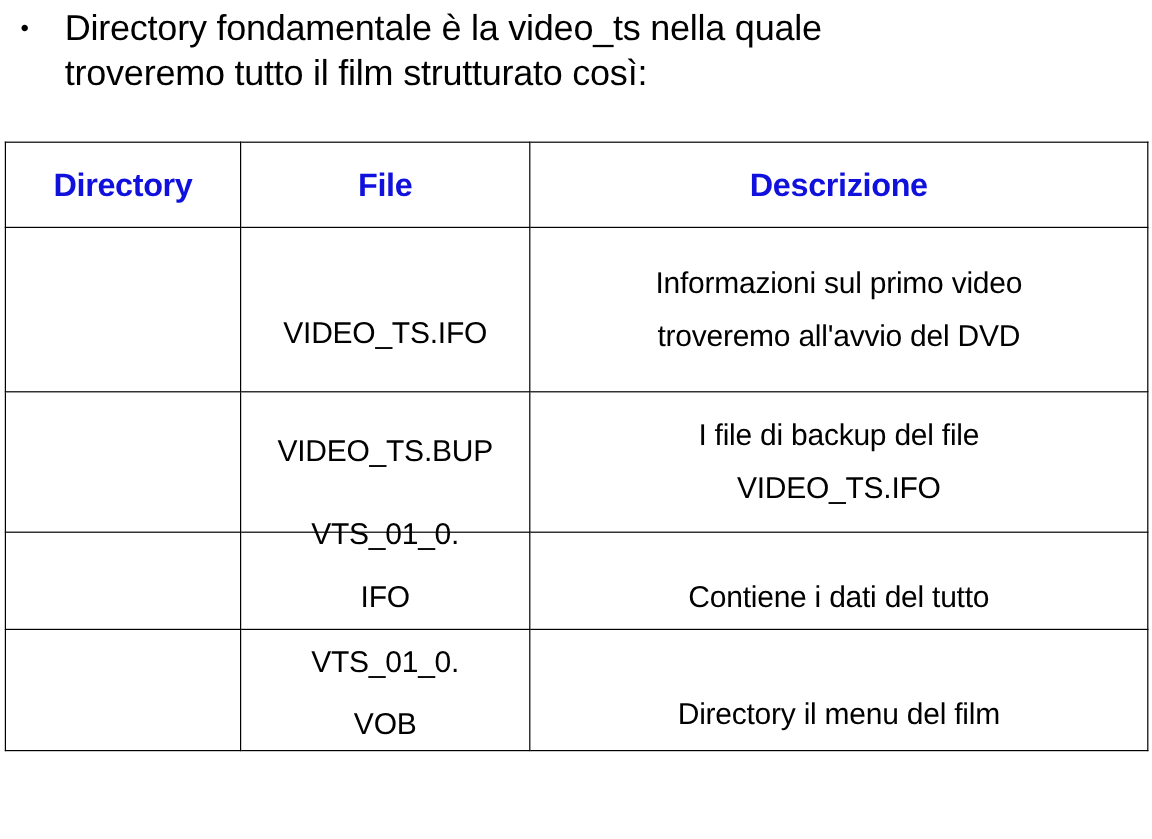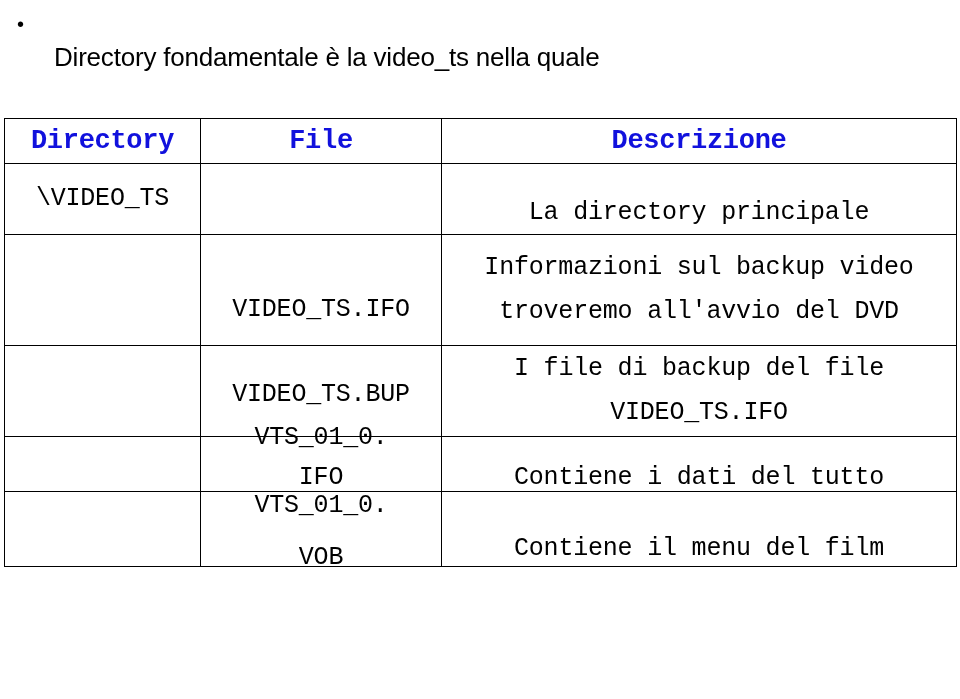--- a/index.html
+++ b/index.html
@@ -35,51 +35,49 @@
     width: 26px;
     flex: 0 0 26px;
     font-size: 20px;
     line-height: 38px;
     text-align: left;
     padding-left: 5px;
     box-sizing: border-box;
   }
   .bullet-text {
     flex: 1 1 auto;
-    font-size: 26px;
+    font-size: 30px;
     line-height: 38px;
     letter-spacing: -0.2px;
     padding-left: 16px;
-    margin-top: 33px;
   }
   .bullet-text .l2 { display: block; }
 
   
   #dvd-table {
     position: absolute;
     left: 4px;
     top: 118px;
     width: 952px;
     border-collapse: collapse;
     table-layout: fixed;
   }
   #dvd-table col.c-dir  { width: 196px; }
   #dvd-table col.c-file { width: 241px; }
   #dvd-table col.c-desc { width: 515px; }
 
   #dvd-table td, #dvd-table th {
     border: 1px solid #000000;
-    padding: 0;
+    padding: 13px;
     margin: 0;
     vertical-align: middle;
     text-align: center;
     font-weight: normal;
     overflow: visible;
     position: relative;
-    font-family: Liberation Mono, monospace;
   }
   #dvd-table .hdr-cell {
     height: 44px;
     color: #1111dd;
     font-size: 27px;
     font-weight: bold;
     letter-spacing: -0.3px;
   }
   #dvd-table .body-cell {
     font-size: 25px;
@@ -125,60 +123,50 @@
   }
 </style>
 </head>
 <body>
 
 <div id="intro">
   <div class="bullet-row">
     <span class="bullet-dot">•</span>
     <span class="bullet-text">
       <span class="l1">Directory fondamentale è la video_ts nella quale</span>
+      <span class="l2">troveremo tutto il film strutturato così:</span>
     </span>
   </div>
 </div>
 
 <table id="dvd-table">
   <colgroup>
     <col class="c-dir">
     <col class="c-file">
     <col class="c-desc">
   </colgroup>
   <thead>
     <tr>
       <th class="hdr-cell">Directory</th>
       <th class="hdr-cell">File</th>
       <th class="hdr-cell">Descrizione</th>
     </tr>
   </thead>
   <tbody>
 
-    <tr class="r1">
-      <td class="body-cell">
-        <span class="center-blk">\VIDEO_TS</span>
-      </td>
-      <td class="body-cell">
-        <span class="center-blk"></span>
-      </td>
-      <td class="body-cell">
-        <span class="push-down-s">La directory principale</span>
-      </td>
-    </tr>
 
     <tr class="r2">
       <td class="body-cell">
         <span class="center-blk"></span>
       </td>
       <td class="body-cell">
         <span class="push-down">VIDEO_TS.IFO</span>
       </td>
       <td class="body-cell">
-        <span class="desc-two">Informazioni sul backup video</span>
+        <span class="desc-two">Informazioni sul primo video</span>
         <span class="desc-two">troveremo all'avvio del DVD</span>
       </td>
     </tr>
 
 
     <tr class="r4">
       <td class="body-cell">
         <span class="center-blk"></span>
       </td>
       <td class="body-cell">
@@ -205,18 +193,18 @@
 
     <tr class="r6">
       <td class="body-cell">
         <span class="center-blk"></span>
       </td>
       <td class="body-cell two-line">
         <span class="push-up-s">VTS_01_0.</span>
         <span class="push-down-s">VOB</span>
       </td>
       <td class="body-cell">
-        <span class="push-down">Contiene il menu del film</span>
+        <span class="push-down">Directory il menu del film</span>
       </td>
     </tr>
 
   </tbody>
 </table>
 
 </body></html>

